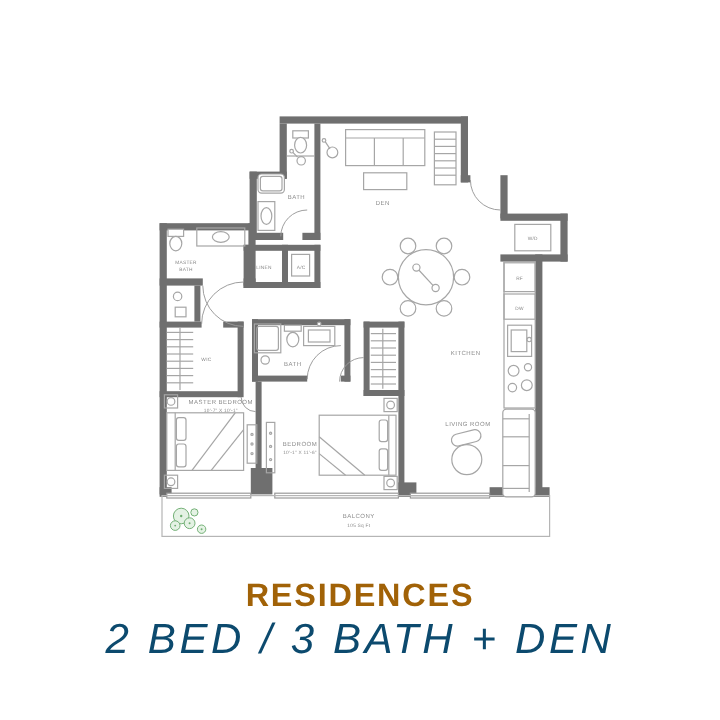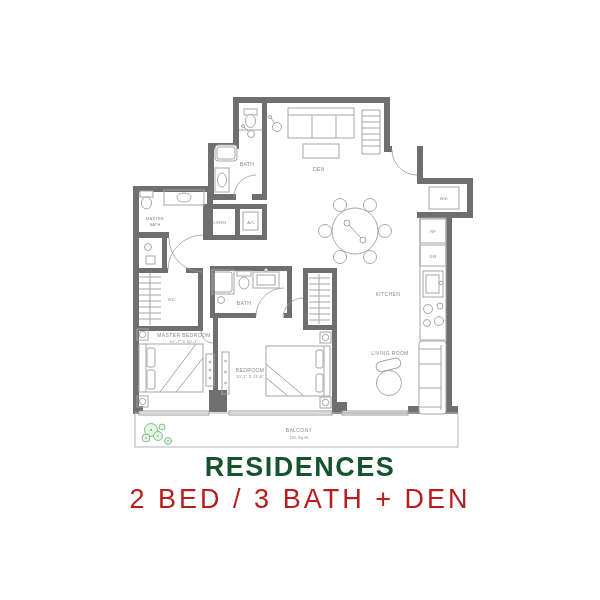--- a/index.html
+++ b/index.html
@@ -10,24 +10,24 @@
   svg{display:block;}
   .plan-label{
     font-family:"Liberation Sans",sans-serif;
     fill:#8a8a8a;font-size:5px;letter-spacing:0.4px;
   }
   .plan-label.small{font-size:4px;letter-spacing:0.2px;}
   .title-block{
     position:absolute;top:452px;left:0;width:600px;text-align:center;
   }
   .heading{
-    font-size:27px;font-weight:700;letter-spacing:1.5px;color:#14532d;line-height:1.15;
+    font-size:27px;font-weight:700;letter-spacing:1.5px;color:#a16207;line-height:1.15;margin-top:29px;
   }
   .subheading{
-    font-size:27px;font-weight:400;letter-spacing:3px;color:#b91c1c;line-height:1.15;margin-top:1px;
+    font-size:35px;font-weight:400;letter-spacing:3px;color:#0c4a6e;line-height:1.15;margin-top:1px;font-style:italic;
   }
 </style>
 </head>
 <body>
 
 <div class="stage">
 
   <svg width="600" height="455" viewBox="0 0 600 455">
 
     <g fill="#6f6f6f" stroke="none">

